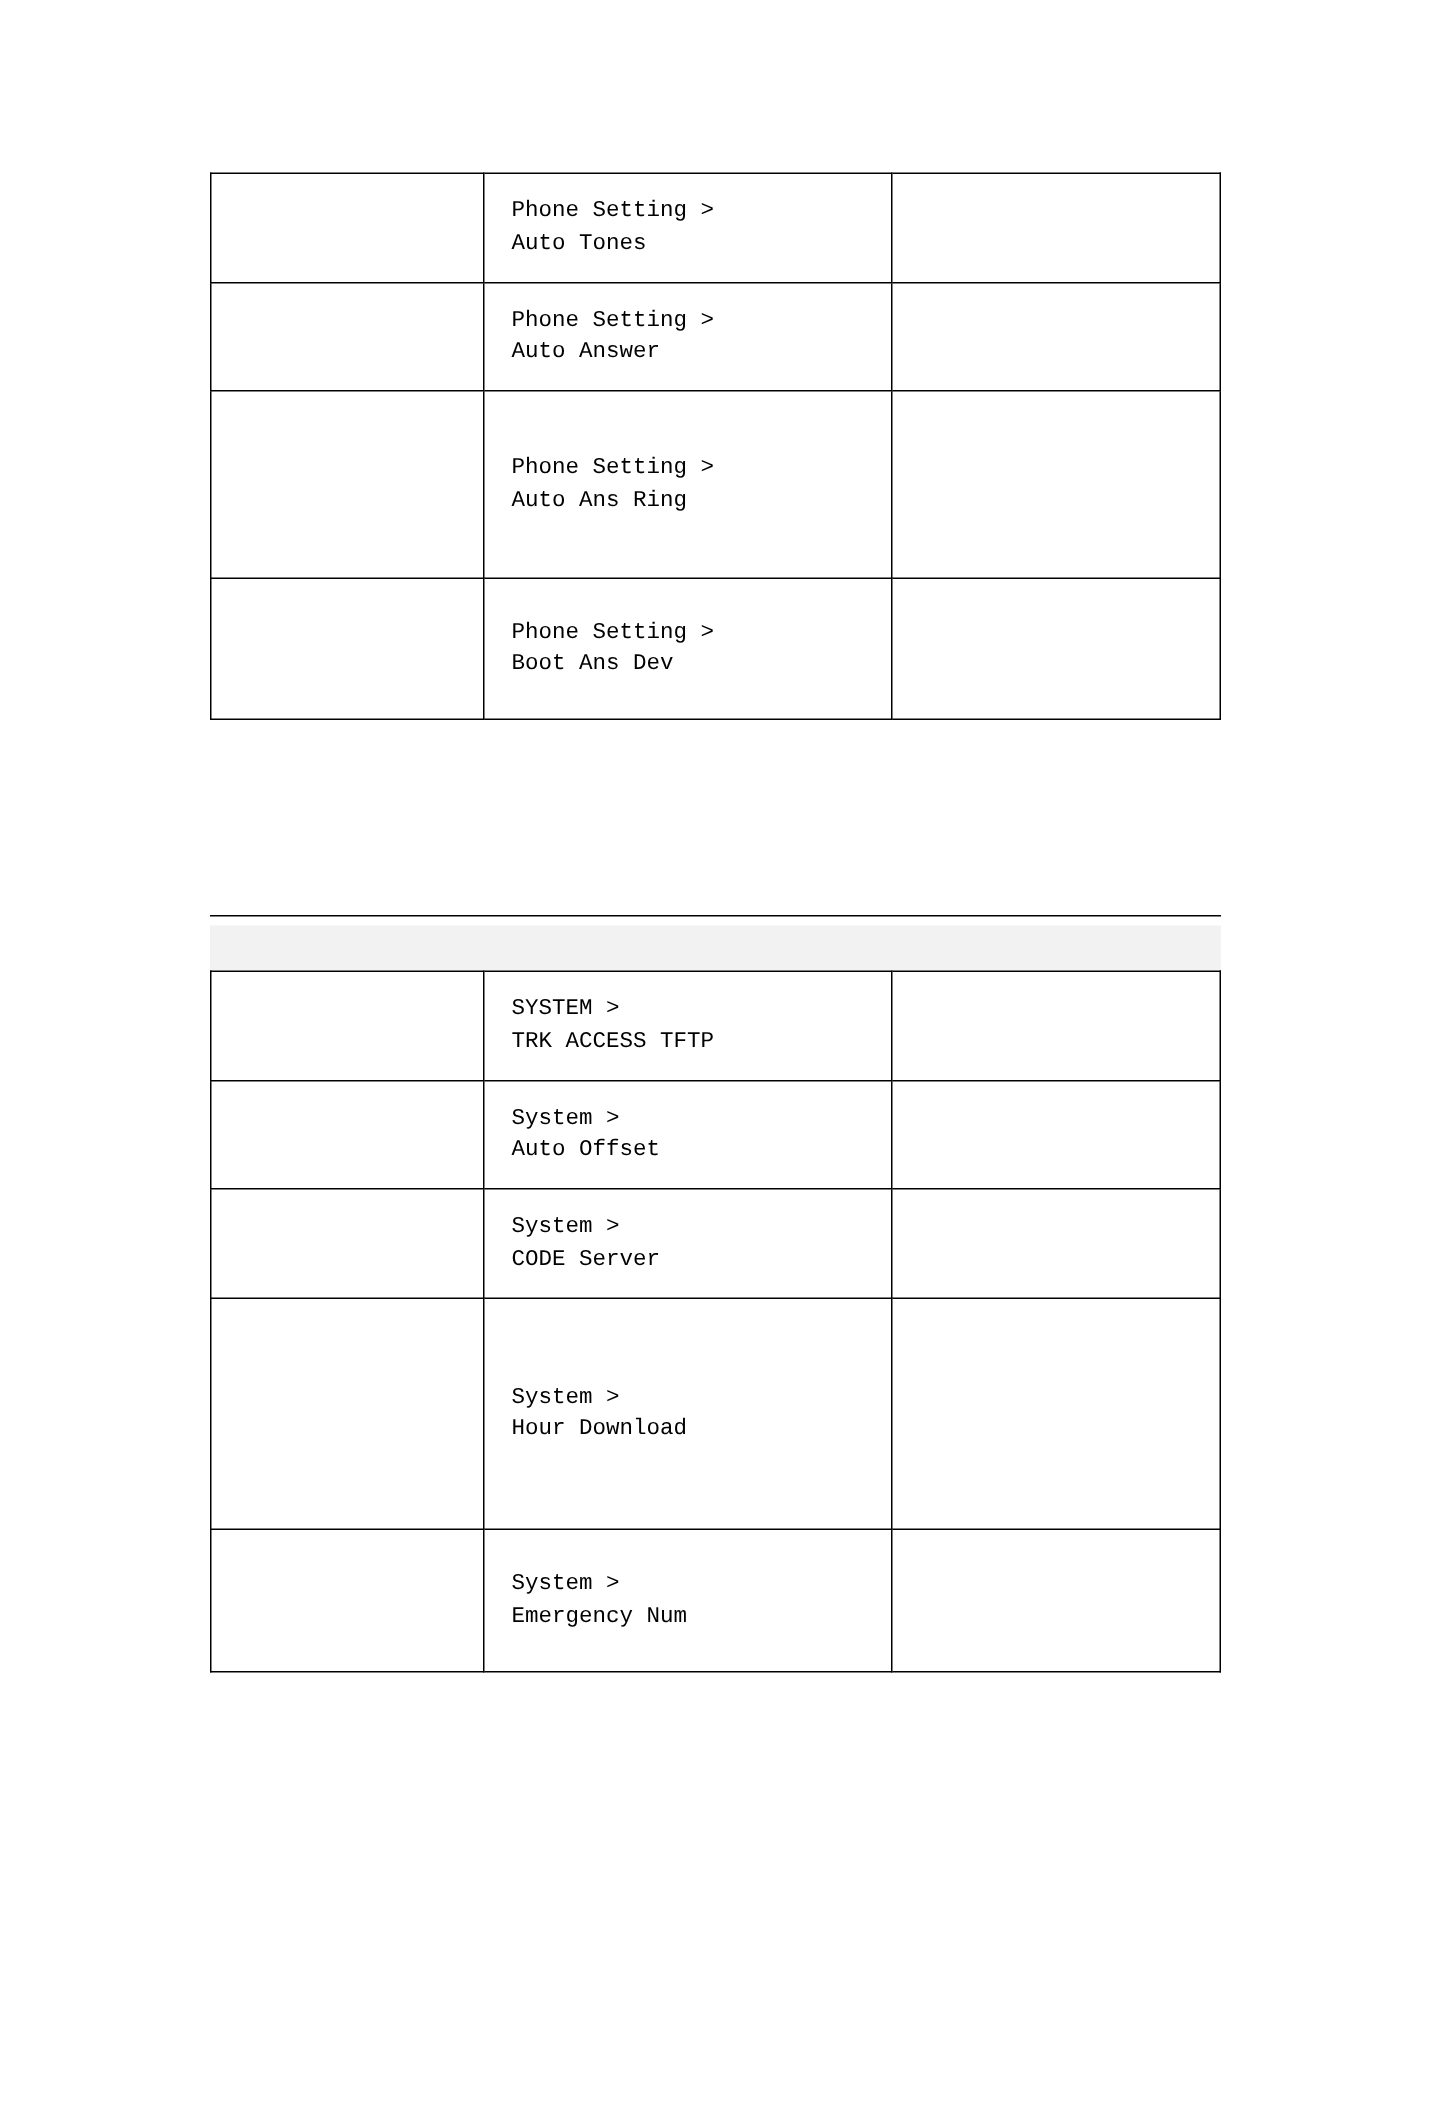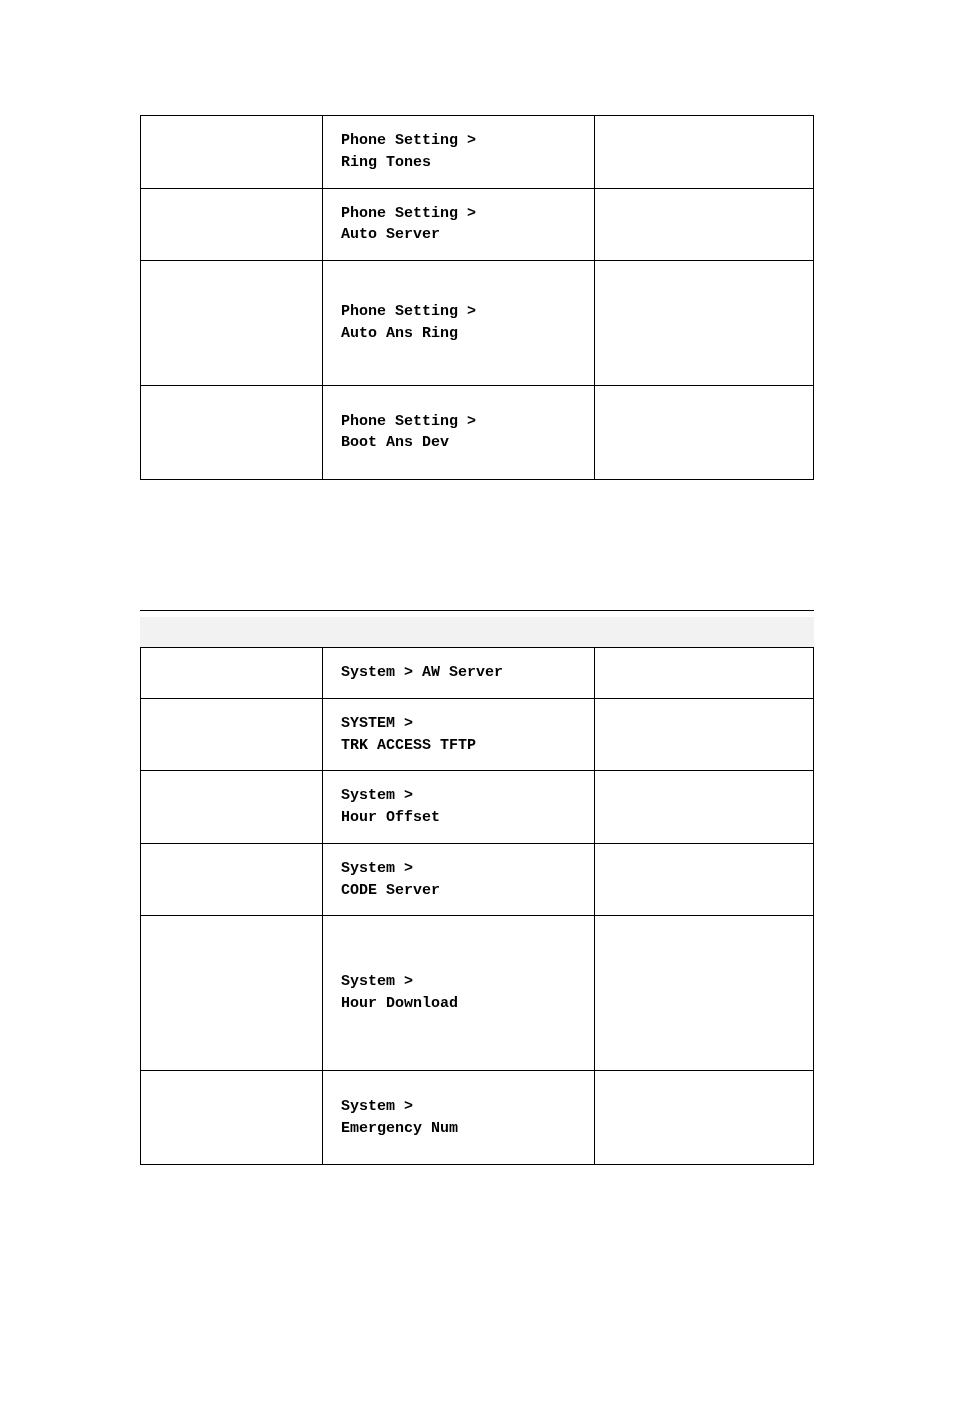--- a/index.html
+++ b/index.html
@@ -14,21 +14,20 @@
     box-sizing: border-box;
   }
   .page {
     padding-top: 115px;
     padding-left: 140px;
     padding-right: 140px;
   }
   table {
     border-collapse: collapse;
     width: 100%;
-    font-weight: bold;
   }
   td {
     border: 1px solid #000;
     padding: 14px 18px;
     vertical-align: middle;
     line-height: 1.45;
   }
   .col1 { width: 145px; }
   .col2 { width: 235px; }
   .col3 { }
@@ -54,26 +53,26 @@
 </style>
 </head>
 <body>
 
 <div class="page">
 
   <table>
     <tbody id="t1body">
         <tr>
           <td class="col1 "></td>
-          <td class="col2 "><span>Phone Setting &gt;</span><br><span>Ring Tones</span></td>
+          <td class="col2 "><span>Phone Setting &gt;</span><br><span>Auto Tones</span></td>
           <td class="col3 "></td>
         </tr>
         <tr>
           <td class="col1 "></td>
-          <td class="col2 "><span>Phone Setting &gt;</span><br><span>Auto Server</span></td>
+          <td class="col2 "><span>Phone Setting &gt;</span><br><span>Auto Answer</span></td>
           <td class="col3 "></td>
         </tr>
         <tr>
           <td class="col1 tall"></td>
           <td class="col2 tall"><span>Phone Setting &gt;</span><br><span>Auto Ans Ring</span></td>
           <td class="col3 tall"></td>
         </tr>
         <tr>
           <td class="col1 med"></td>
           <td class="col2 med"><span>Phone Setting &gt;</span><br><span>Boot Ans Dev</span></td>
@@ -84,31 +83,26 @@
 
   <div class="gap"></div>
 
   <div class="table2-top"></div>
   <div class="table2-header"></div>
 
   <table class="t2">
     <tbody id="t2body">
         <tr>
           <td class="col1 "></td>
-          <td class="col2 "><span>System &gt; AW Server</span></td>
-          <td class="col3 "></td>
-        </tr>
-        <tr>
-          <td class="col1 "></td>
           <td class="col2 "><span>SYSTEM &gt;</span><br><span>TRK ACCESS TFTP</span></td>
           <td class="col3 "></td>
         </tr>
         <tr>
           <td class="col1 "></td>
-          <td class="col2 "><span>System &gt;</span><br><span>Hour Offset</span></td>
+          <td class="col2 "><span>System &gt;</span><br><span>Auto Offset</span></td>
           <td class="col3 "></td>
         </tr>
         <tr>
           <td class="col1 "></td>
           <td class="col2 "><span>System &gt;</span><br><span>CODE Server</span></td>
           <td class="col3 "></td>
         </tr>
         <tr>
           <td class="col1 xtall"></td>
           <td class="col2 xtall"><span>System &gt;</span><br><span>Hour Download</span></td>

